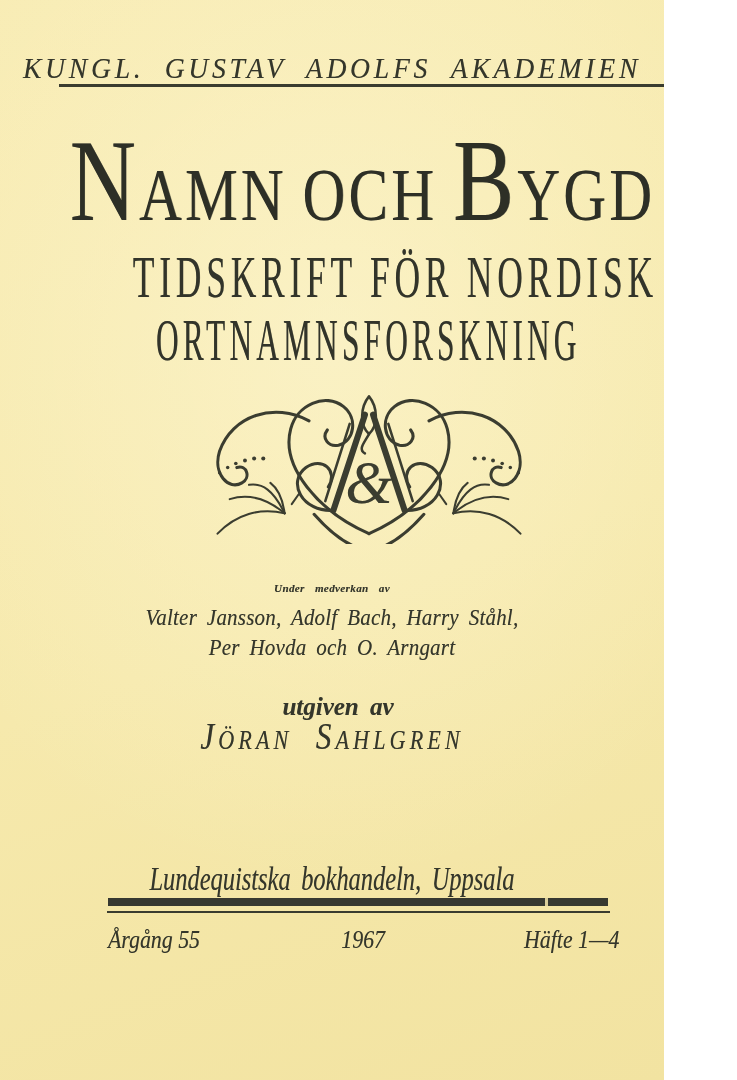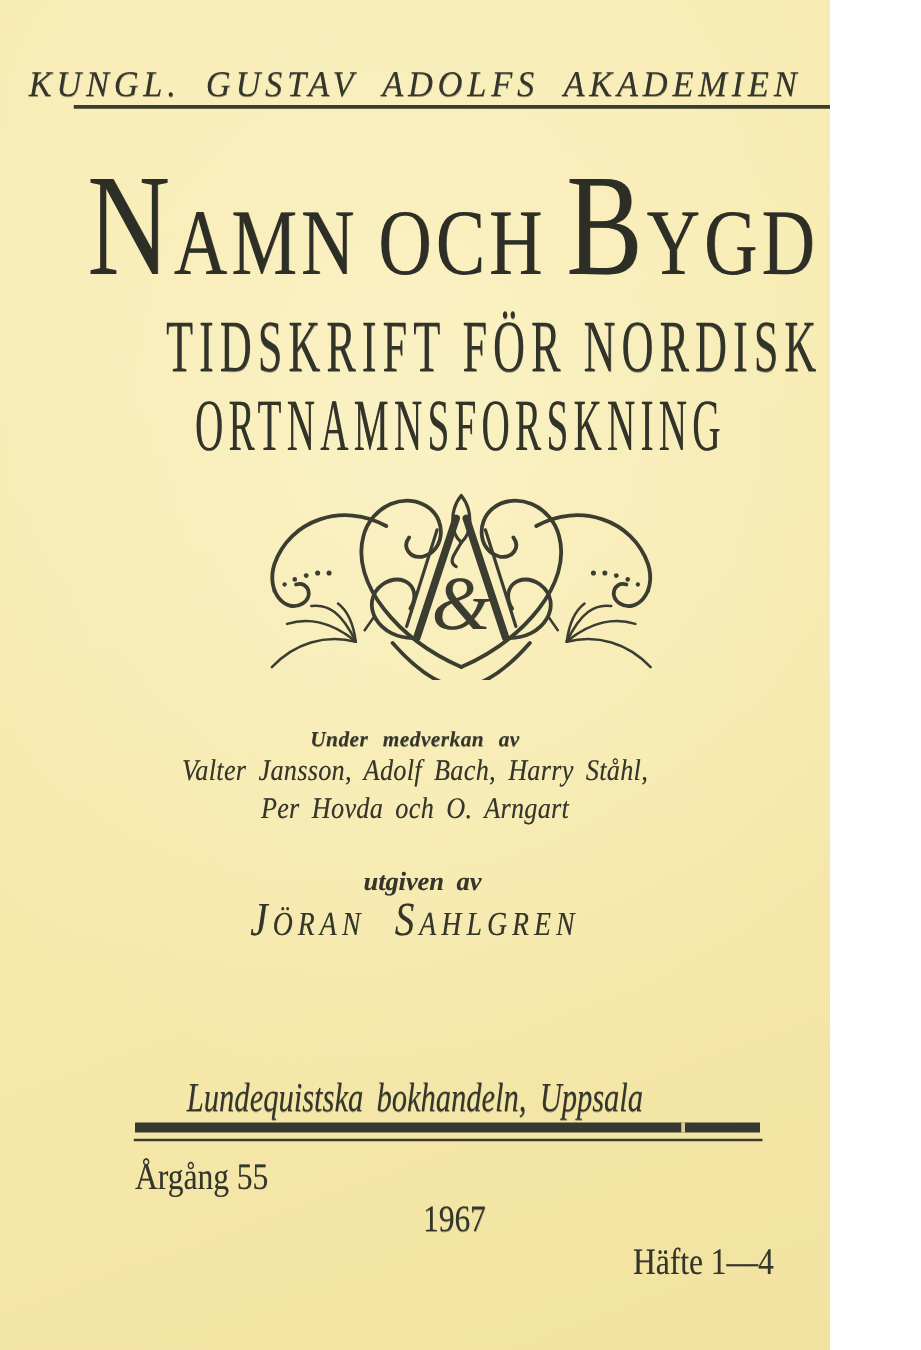--- a/index.html
+++ b/index.html
@@ -26,41 +26,41 @@
   .t-word{margin:0 20px;}
 
   .subtitle{color:#32342a;font-size:59px;letter-spacing:8px;transform-origin:50% 50%;
     text-shadow:0.4px 0.3px 0 rgba(50,52,42,.5);}
   .s1{top:243px;transform:scaleX(.60);}
   .s2{top:306px;transform:scaleX(.53);}
 
   .ornament{position:absolute;top:381px;left:186px;width:366px;height:163px;}
   .amp{font-size:60px;font-style:italic;font-family:"Liberation Serif",serif;fill:#3b3d30;}
 
-  .contrib-heading{top:582px;font-style:italic;font-weight:700;font-size:17px;
+  .contrib-heading{top:582px;font-style:italic;font-weight:700;font-size:11px;
     letter-spacing:.4px;word-spacing:7px;}
   .contrib{font-style:italic;font-size:24px;word-spacing:5px;letter-spacing:.3px;
     transform:scaleX(.87);transform-origin:50% 50%;}
   .l1{top:604px;}
   .l2{top:634px;}
 
-  .editor-heading{top:693px;font-style:italic;font-weight:700;font-size:21px;word-spacing:5px;padding-left:12px;}
+  .editor-heading{top:693px;font-style:italic;font-weight:700;font-size:25px;word-spacing:5px;padding-left:12px;}
   .editor-name{top:714px;font-style:italic;font-variant:small-caps;font-size:38px;
     letter-spacing:5px;word-spacing:14px;transform:scaleX(.82);transform-origin:50% 50%;}
 
   .publisher{top:861px;font-style:italic;font-size:33px;word-spacing:6px;
     transform:scaleX(.74);transform-origin:50% 50%;}
 
   .rule-thick{position:absolute;top:898px;left:108px;width:500px;height:8px;background:#373931;}
   .rule-thick .notch{position:absolute;left:437px;top:0;width:3px;height:100%;
     background:rgba(246,233,173,.85);}
   .rule-thin{position:absolute;top:911px;left:107px;width:503px;height:2px;background:#3a3c2f;}
 
   .footer{position:absolute;top:925px;left:108px;width:511px;display:flex;
-    font-size:30px;white-space:nowrap;flex-direction:column;}
+    font-style:italic;font-size:26px;white-space:nowrap;}
   .footer>span{flex:1;transform:scaleX(.84);}
   .f-left{text-align:left;transform-origin:0 50%;}
   .f-mid{text-align:center;transform-origin:50% 50%;}
   .f-right{text-align:right;transform-origin:100% 50%;}
 </style>
 </head>
 <body>
 
 <div class="page">
 

